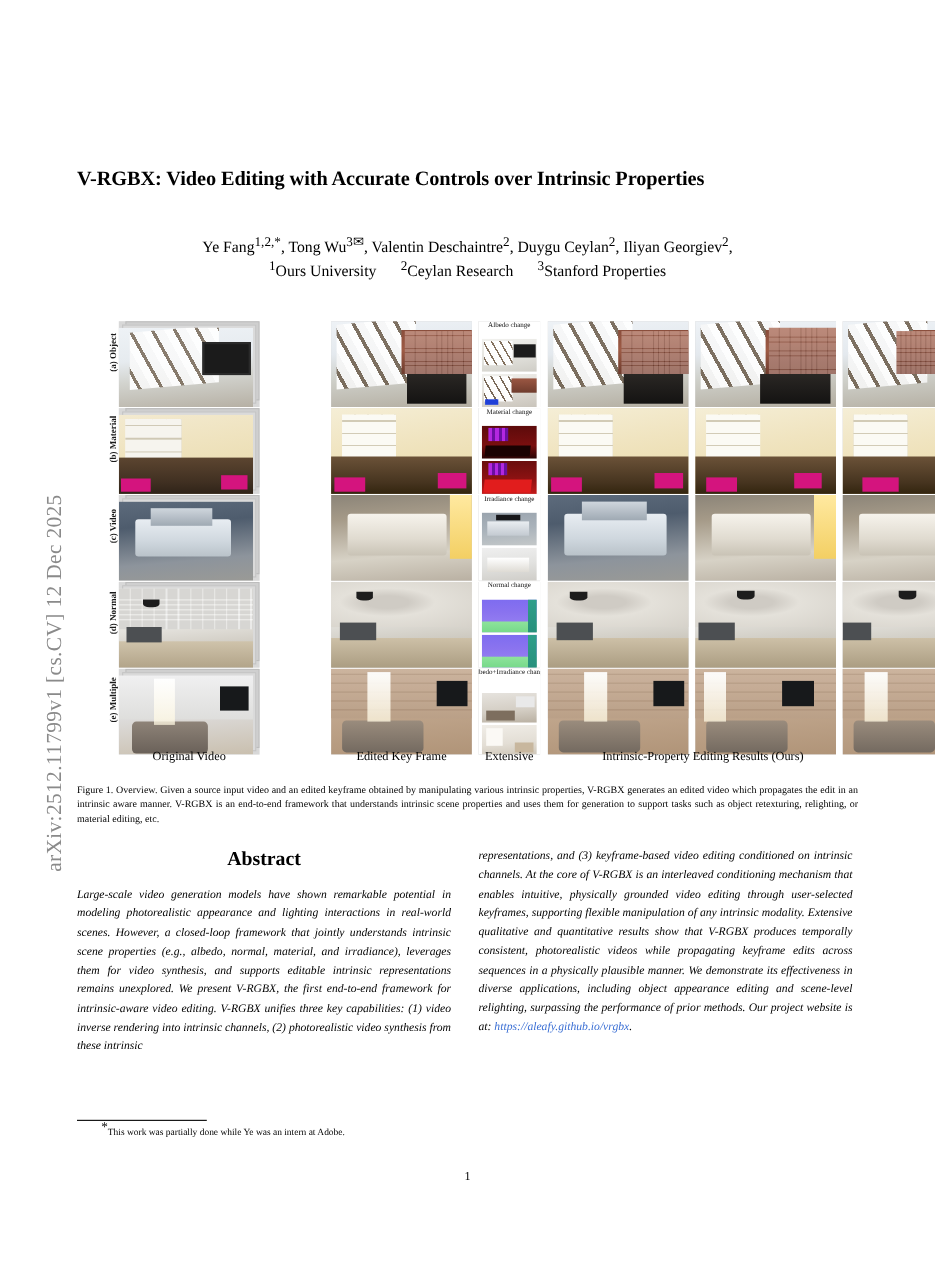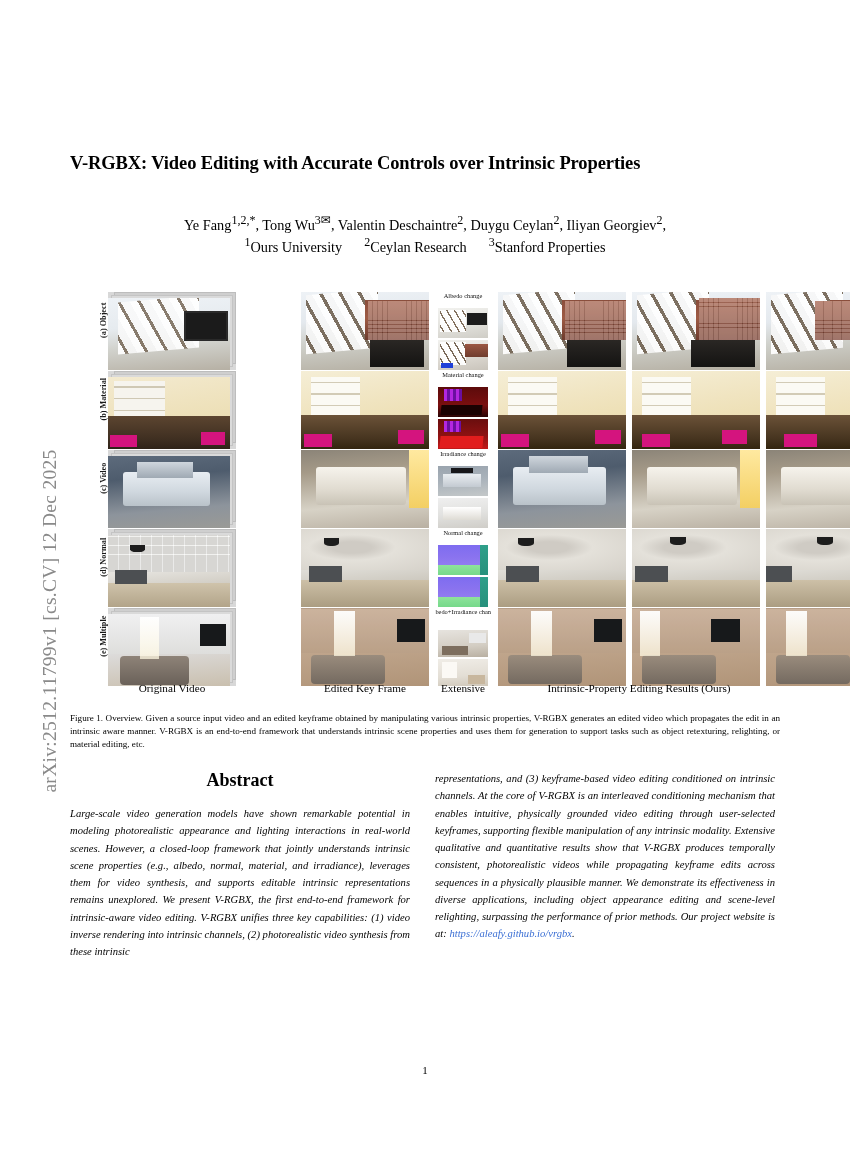--- a/index.html
+++ b/index.html
@@ -687,16 +687,20 @@
   <div id="body">
     <div class="col col-l">
       <div id="abstract-heading">Abstract</div>
       <div class="abs-text">Large-scale video generation models have shown remarkable potential in modeling photorealistic appearance and lighting interactions in real-world scenes. However, a closed-loop framework that jointly understands intrinsic scene properties (e.g., albedo, normal, material, and irradiance), leverages them for video synthesis, and supports editable intrinsic representations remains unexplored. We present V-RGBX, the first end-to-end framework for intrinsic-aware video editing. V-RGBX unifies three key capabilities: (1) video inverse rendering into intrinsic channels, (2) photorealistic video synthesis from these intrinsic</div>
     </div>
     <div class="col col-r">
       <div class="abs-text"><span>representations, and (3) keyframe-based video editing conditioned on intrinsic channels. At the core of V-RGBX is an interleaved conditioning mechanism that enables intuitive, physically grounded video editing through user-selected keyframes, supporting flexible manipulation of any intrinsic modality. Extensive qualitative and quantitative results show that V-RGBX produces temporally consistent, photorealistic videos while propagating keyframe edits across sequences in a physically plausible manner. We demonstrate its effectiveness in diverse applications, including object appearance editing and scene-level relighting, surpassing the performance of prior methods. Our project website is at: </span><a class="url-link" href="#">https://aleafy.github.io/vrgbx</a><span>.</span></div>
     </div>
   </div>
 
+  <div id="footnote">
+    <div class="rule"></div>
+    <div class="fn-text"><sup>*</sup><span>This work was partially done while Ye was an intern at Adobe.</span></div>
+  </div>
 
   <div id="page-number">1</div>
 
 </div>
 
 </body></html>

